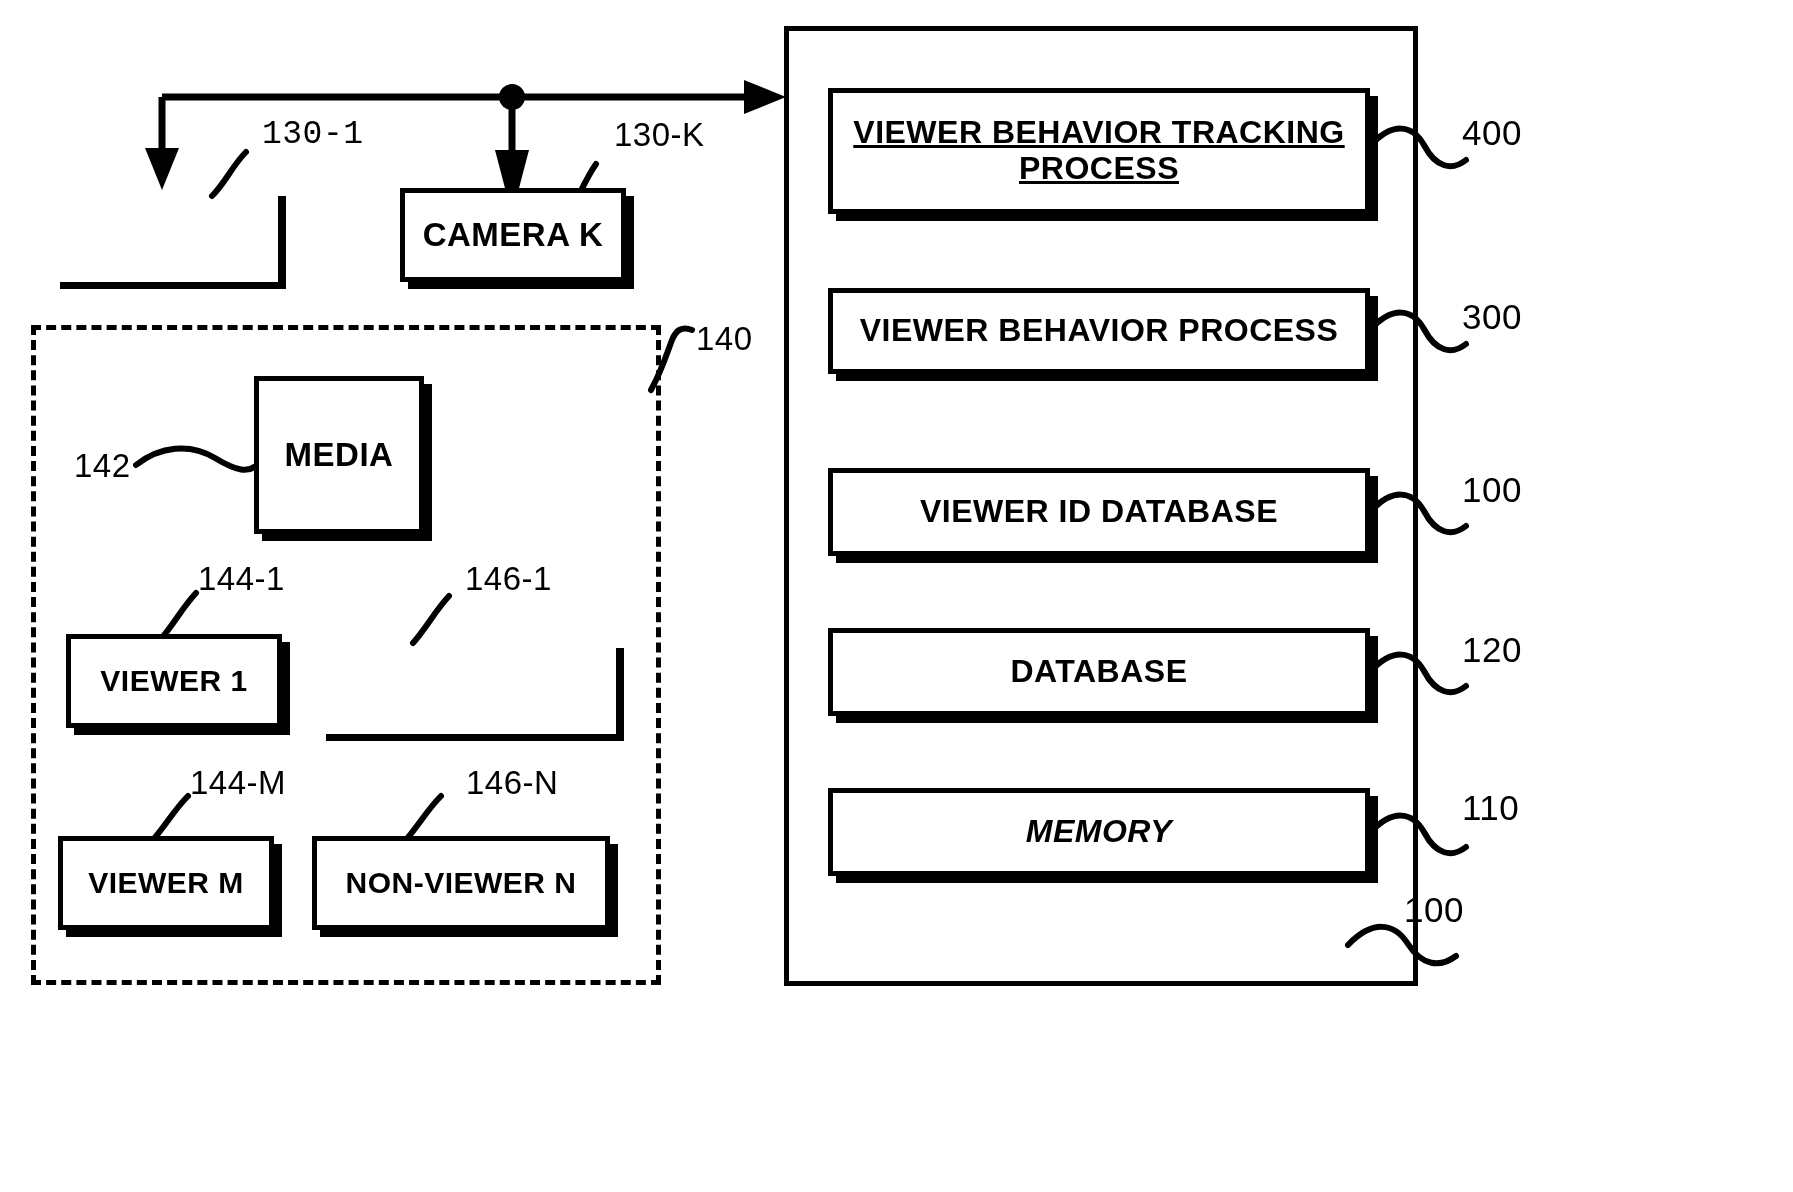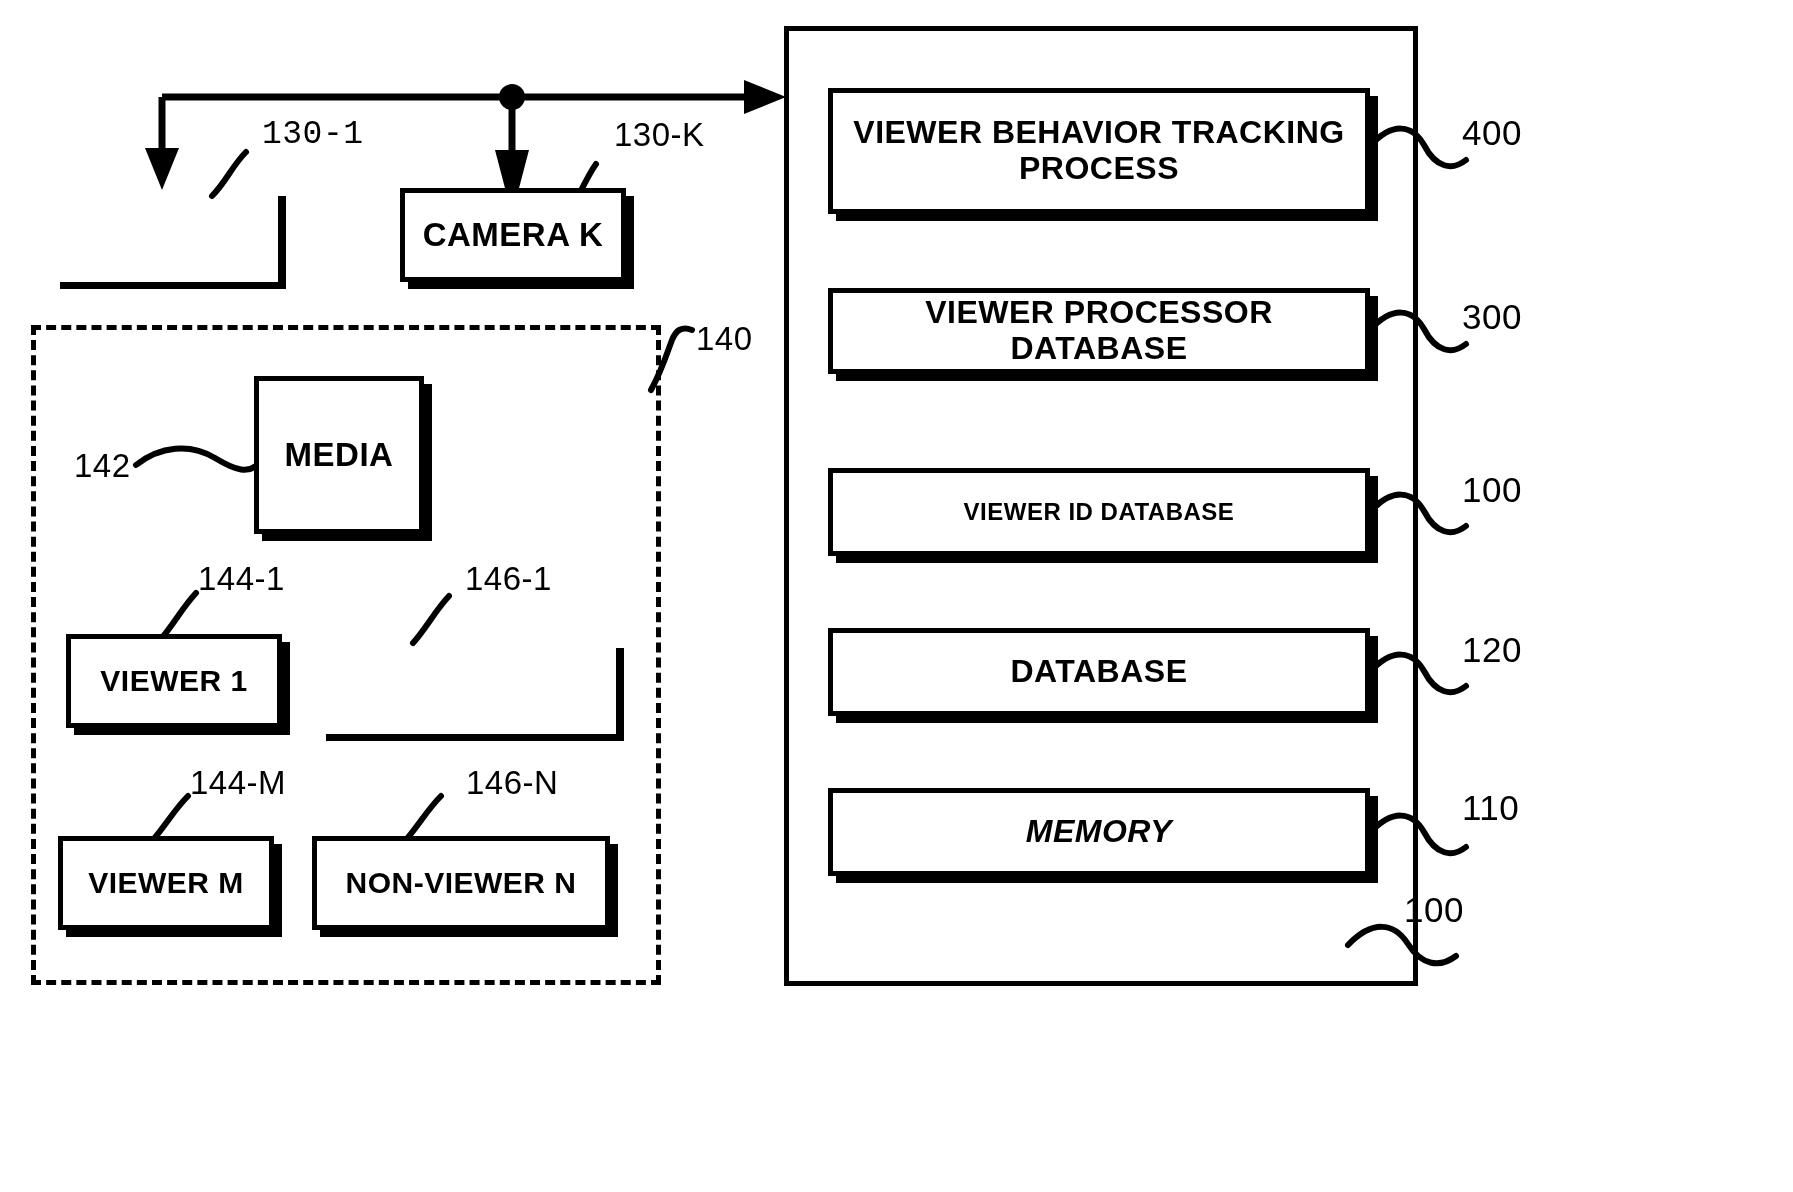--- a/index.html
+++ b/index.html
@@ -152,33 +152,33 @@
   </div>
   <div class="box-shadow" style="left:66px; top:930px; width:216px; height:7px;"></div>
   <div class="box-shadow" style="left:274px; top:844px; width:8px; height:93px;"></div>
 
   <div class="box" style="left:312px; top:836px; width:298px; height:94px; font-size:30px;text-align:center;">
     <span>NON-VIEWER N</span>
   </div>
   <div class="box-shadow" style="left:320px; top:930px; width:298px; height:7px;"></div>
   <div class="box-shadow" style="left:610px; top:844px; width:8px; height:93px;"></div>
 
-  <div class="box" style="left:828px; top:88px; width:542px; height:126px; font-size:32px; padding:0 18px;">
+  <div class="box" style="left:828px; top:88px; width:542px; height:126px; font-size:32px; padding:0 18px;text-decoration:underline;">
     <span>VIEWER BEHAVIOR TRACKING PROCESS</span>
   </div>
   <div class="box-shadow" style="left:836px; top:214px; width:542px; height:7px;"></div>
   <div class="box-shadow" style="left:1370px; top:96px; width:8px; height:125px;"></div>
 
   <div class="box" style="left:828px; top:288px; width:542px; height:86px; font-size:32px; padding:0 18px;">
-    <span>VIEWER PROCESSOR DATABASE</span>
+    <span>VIEWER BEHAVIOR PROCESS</span>
   </div>
   <div class="box-shadow" style="left:836px; top:374px; width:542px; height:7px;"></div>
   <div class="box-shadow" style="left:1370px; top:296px; width:8px; height:85px;"></div>
 
-  <div class="box" style="left:828px; top:468px; width:542px; height:88px; font-size:24px; padding:0 18px;">
+  <div class="box" style="left:828px; top:468px; width:542px; height:88px; font-size:32px; padding:0 18px;">
     <span>VIEWER ID DATABASE</span>
   </div>
   <div class="box-shadow" style="left:836px; top:556px; width:542px; height:7px;"></div>
   <div class="box-shadow" style="left:1370px; top:476px; width:8px; height:87px;"></div>
 
   <div class="box" style="left:828px; top:628px; width:542px; height:88px; font-size:32px; padding:0 18px;">
     <span>DATABASE</span>
   </div>
   <div class="box-shadow" style="left:836px; top:716px; width:542px; height:7px;"></div>
   <div class="box-shadow" style="left:1370px; top:636px; width:8px; height:87px;"></div>

